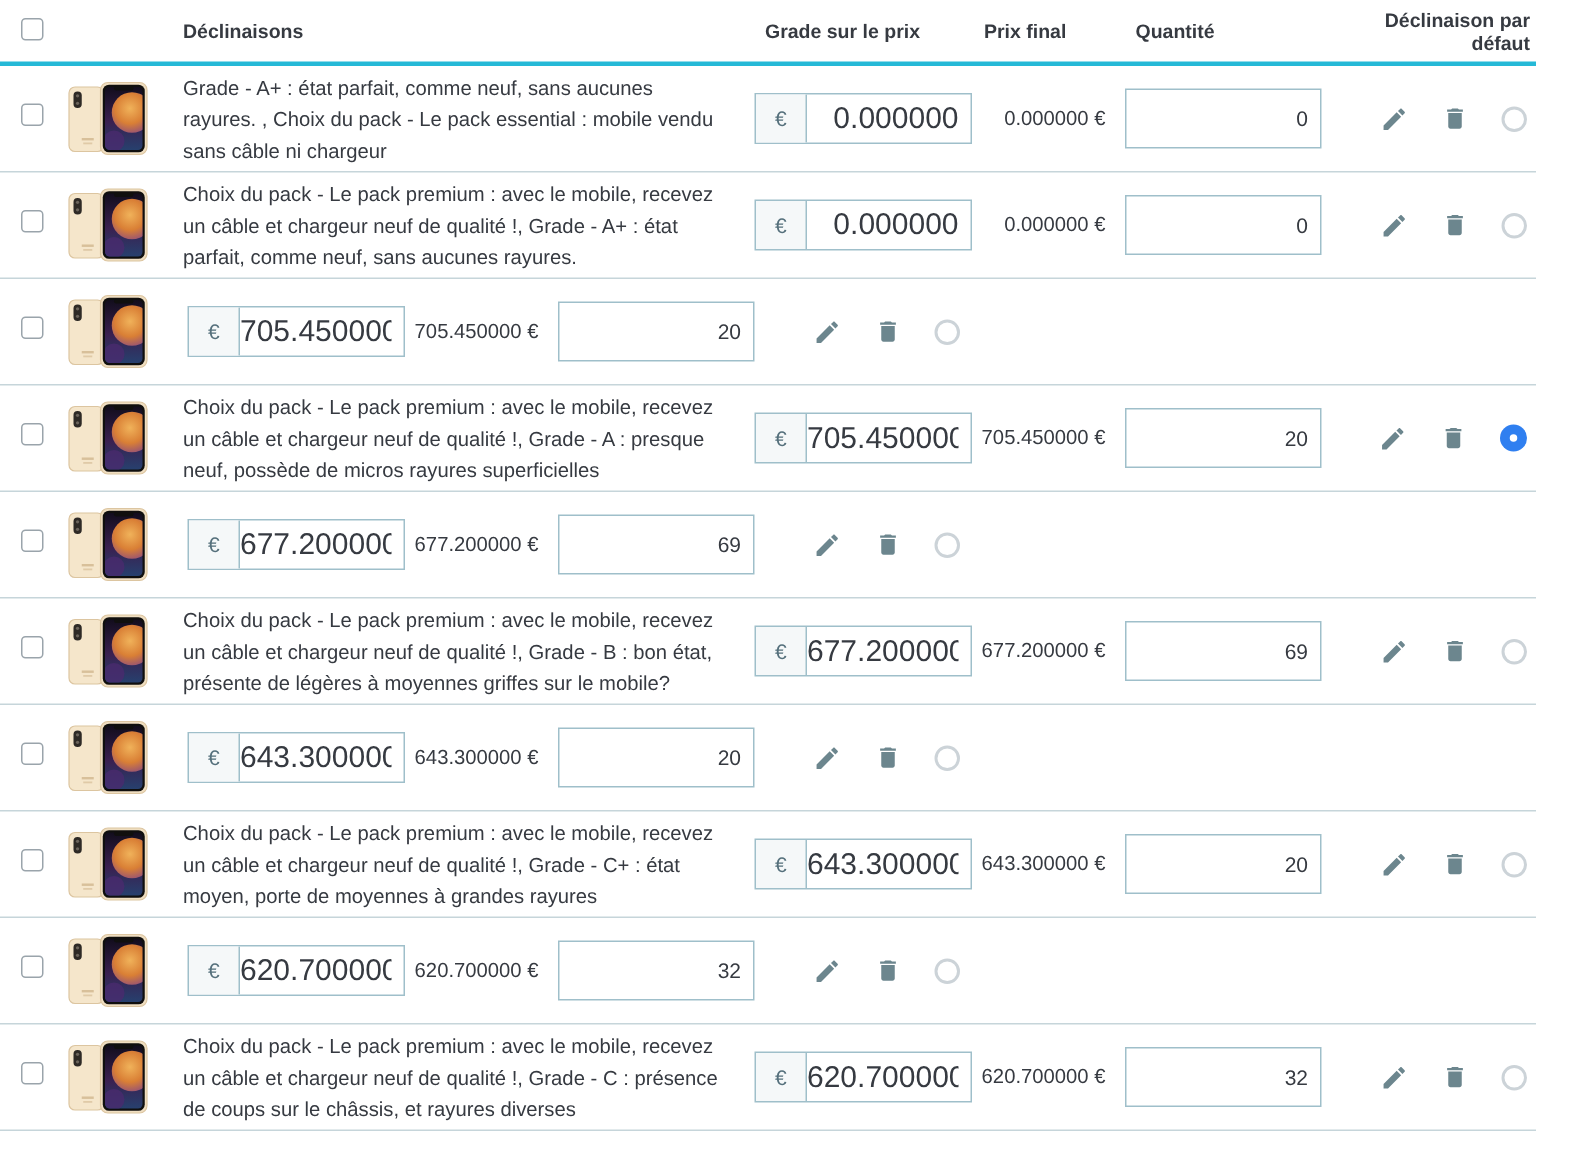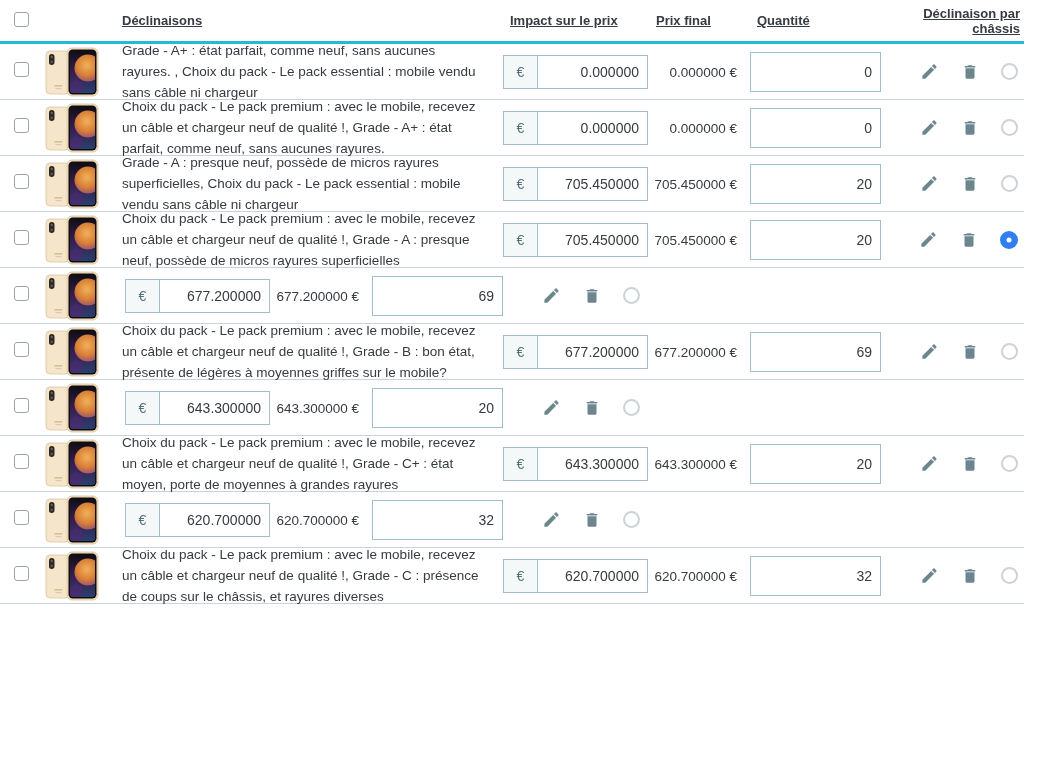--- a/index.html
+++ b/index.html
@@ -13,47 +13,47 @@
   .c-img     { width: 82px;  flex: none; display: flex; align-items: center; }
   .c-desc    { width: 378px; padding-right: 14px; flex: none; }
   .c-impact  { width: 148px; flex: none; }
   .c-final   { width: 89px;  flex: none; text-align: right; }
   .c-qty     { width: 144px; padding-left: 13px; flex: none; }
   .c-actions { width: 143px; flex: none; display: flex; align-items: center;
                justify-content: flex-end; gap: 22px; padding-right: 6px; }
 
   
   .thead { display: flex; align-items: center; height: 44px;
-           border-bottom: 3px solid #25b9d7; font-size: 13px; font-weight: bold; text-decoration: underline; }
+           border-bottom: 3px solid #25b9d7; font-size: 13px; font-weight: bold; }
   .thead .c-impact { padding-left: 10px; }
   .thead .c-final  { text-align: left; padding-left: 8px; }
   .thead .c-qty    { padding-left: 20px; }
   .thead .c-actions { display: block; text-align: right; padding-right: 4px;
                       line-height: 15px; }
 
   
-  .row { display: flex; align-items: center; height: 56px;
+  .row { display: flex; align-items: center; height: 71px;
          border-bottom: 1px solid #c6d5da; }
   .desc-text { font-size: 13.5px; line-height: 21px; color: #363a41; }
 
   
   .checkbox { display: inline-block; width: 15px; height: 15px; background: #fff;
               border: 1px solid #9aa4ab; border-radius: 3px; cursor: pointer; }
 
   
   .thumb { display: inline-block; margin-left: 3px; line-height: 0; }
 
   
   .price-group { display: flex; width: 145px; height: 34px; margin-left: 3px;
                  border: 1px solid #9fbfca; background: #fff; }
   .price-prefix { width: 34px; background: #f5f8f9; border-right: 1px solid #9fbfca;
                   display: flex; align-items: center; justify-content: center;
                   color: #55707c; font-size: 14px; flex: none; }
   .price-input { flex: 1; min-width: 0; border: none; outline: none;
-                 text-align: right; padding-right: 8px; font-size: 14px;
+                 text-align: right; padding-right: 8px; font-size: 20px;
                  color: #363a41; font-family: inherit; background: transparent; }
 
   .final-text { font-size: 13.5px; color: #363a41; }
 
   .qty-input { width: 131px; height: 40px; border: 1px solid #9fbfca; outline: none;
                text-align: right; padding-right: 8px; font-size: 14px;
                color: #363a41; font-family: inherit; background: #fff; }
 
   
   .icon-btn { background: none; border: none; padding: 0; cursor: pointer;
@@ -91,24 +91,24 @@
 </svg>
 
 <div class="table">
 
   <div class="thead">
     <div class="c-check">
       <span class="checkbox"></span>
     </div>
     <div class="c-img"></div>
     <div class="c-desc">Déclinaisons</div>
-    <div class="c-impact">Impact sur le prix</div>
+    <div class="c-impact">Grade sur le prix</div>
     <div class="c-final">Prix final</div>
     <div class="c-qty">Quantité</div>
-    <div class="c-actions">Déclinaison par châssis</div>
+    <div class="c-actions">Déclinaison par défaut</div>
   </div>
 
   <div id="tbody">
   <div class="row">
     <div class="c-check">
       <span class="checkbox"></span>
     </div>
     <div class="c-img">
       <span class="thumb">
         <svg width="56" height="50" viewBox="0 0 56 50">
@@ -236,23 +236,20 @@
           <rect x="25.5" y="2.5" width="28" height="45" rx="4.2" fill="#100f0e"></rect>
           <rect x="27" y="4" width="25" height="42" rx="3" fill="url(#scr)"></rect>
           <g clip-path="url(#scrclip)">
             <circle cx="45" cy="21" r="13.5" fill="url(#planet)"></circle>
             <circle cx="33" cy="40" r="7" fill="#4a2a6e" opacity="0.8"></circle>
           </g>
           <rect x="33" y="3.2" width="13" height="3.2" rx="1.6" fill="#100f0e"></rect>
         </svg>
       </span>
     </div>
-    <div class="c-desc">
-      <span class="desc-text">Grade - A : presque neuf, possède de micros rayures superficielles, Choix du pack - Le pack essential : mobile vendu sans câble ni chargeur</span>
-    </div>
     <div class="c-impact">
       <div class="price-group">
         <span class="price-prefix">€</span>
         <input class="price-input" type="text" value="705.450000" style="">
       </div>
     </div>
     <div class="c-final">
       <span class="final-text">705.450000 €</span>
     </div>
     <div class="c-qty">

